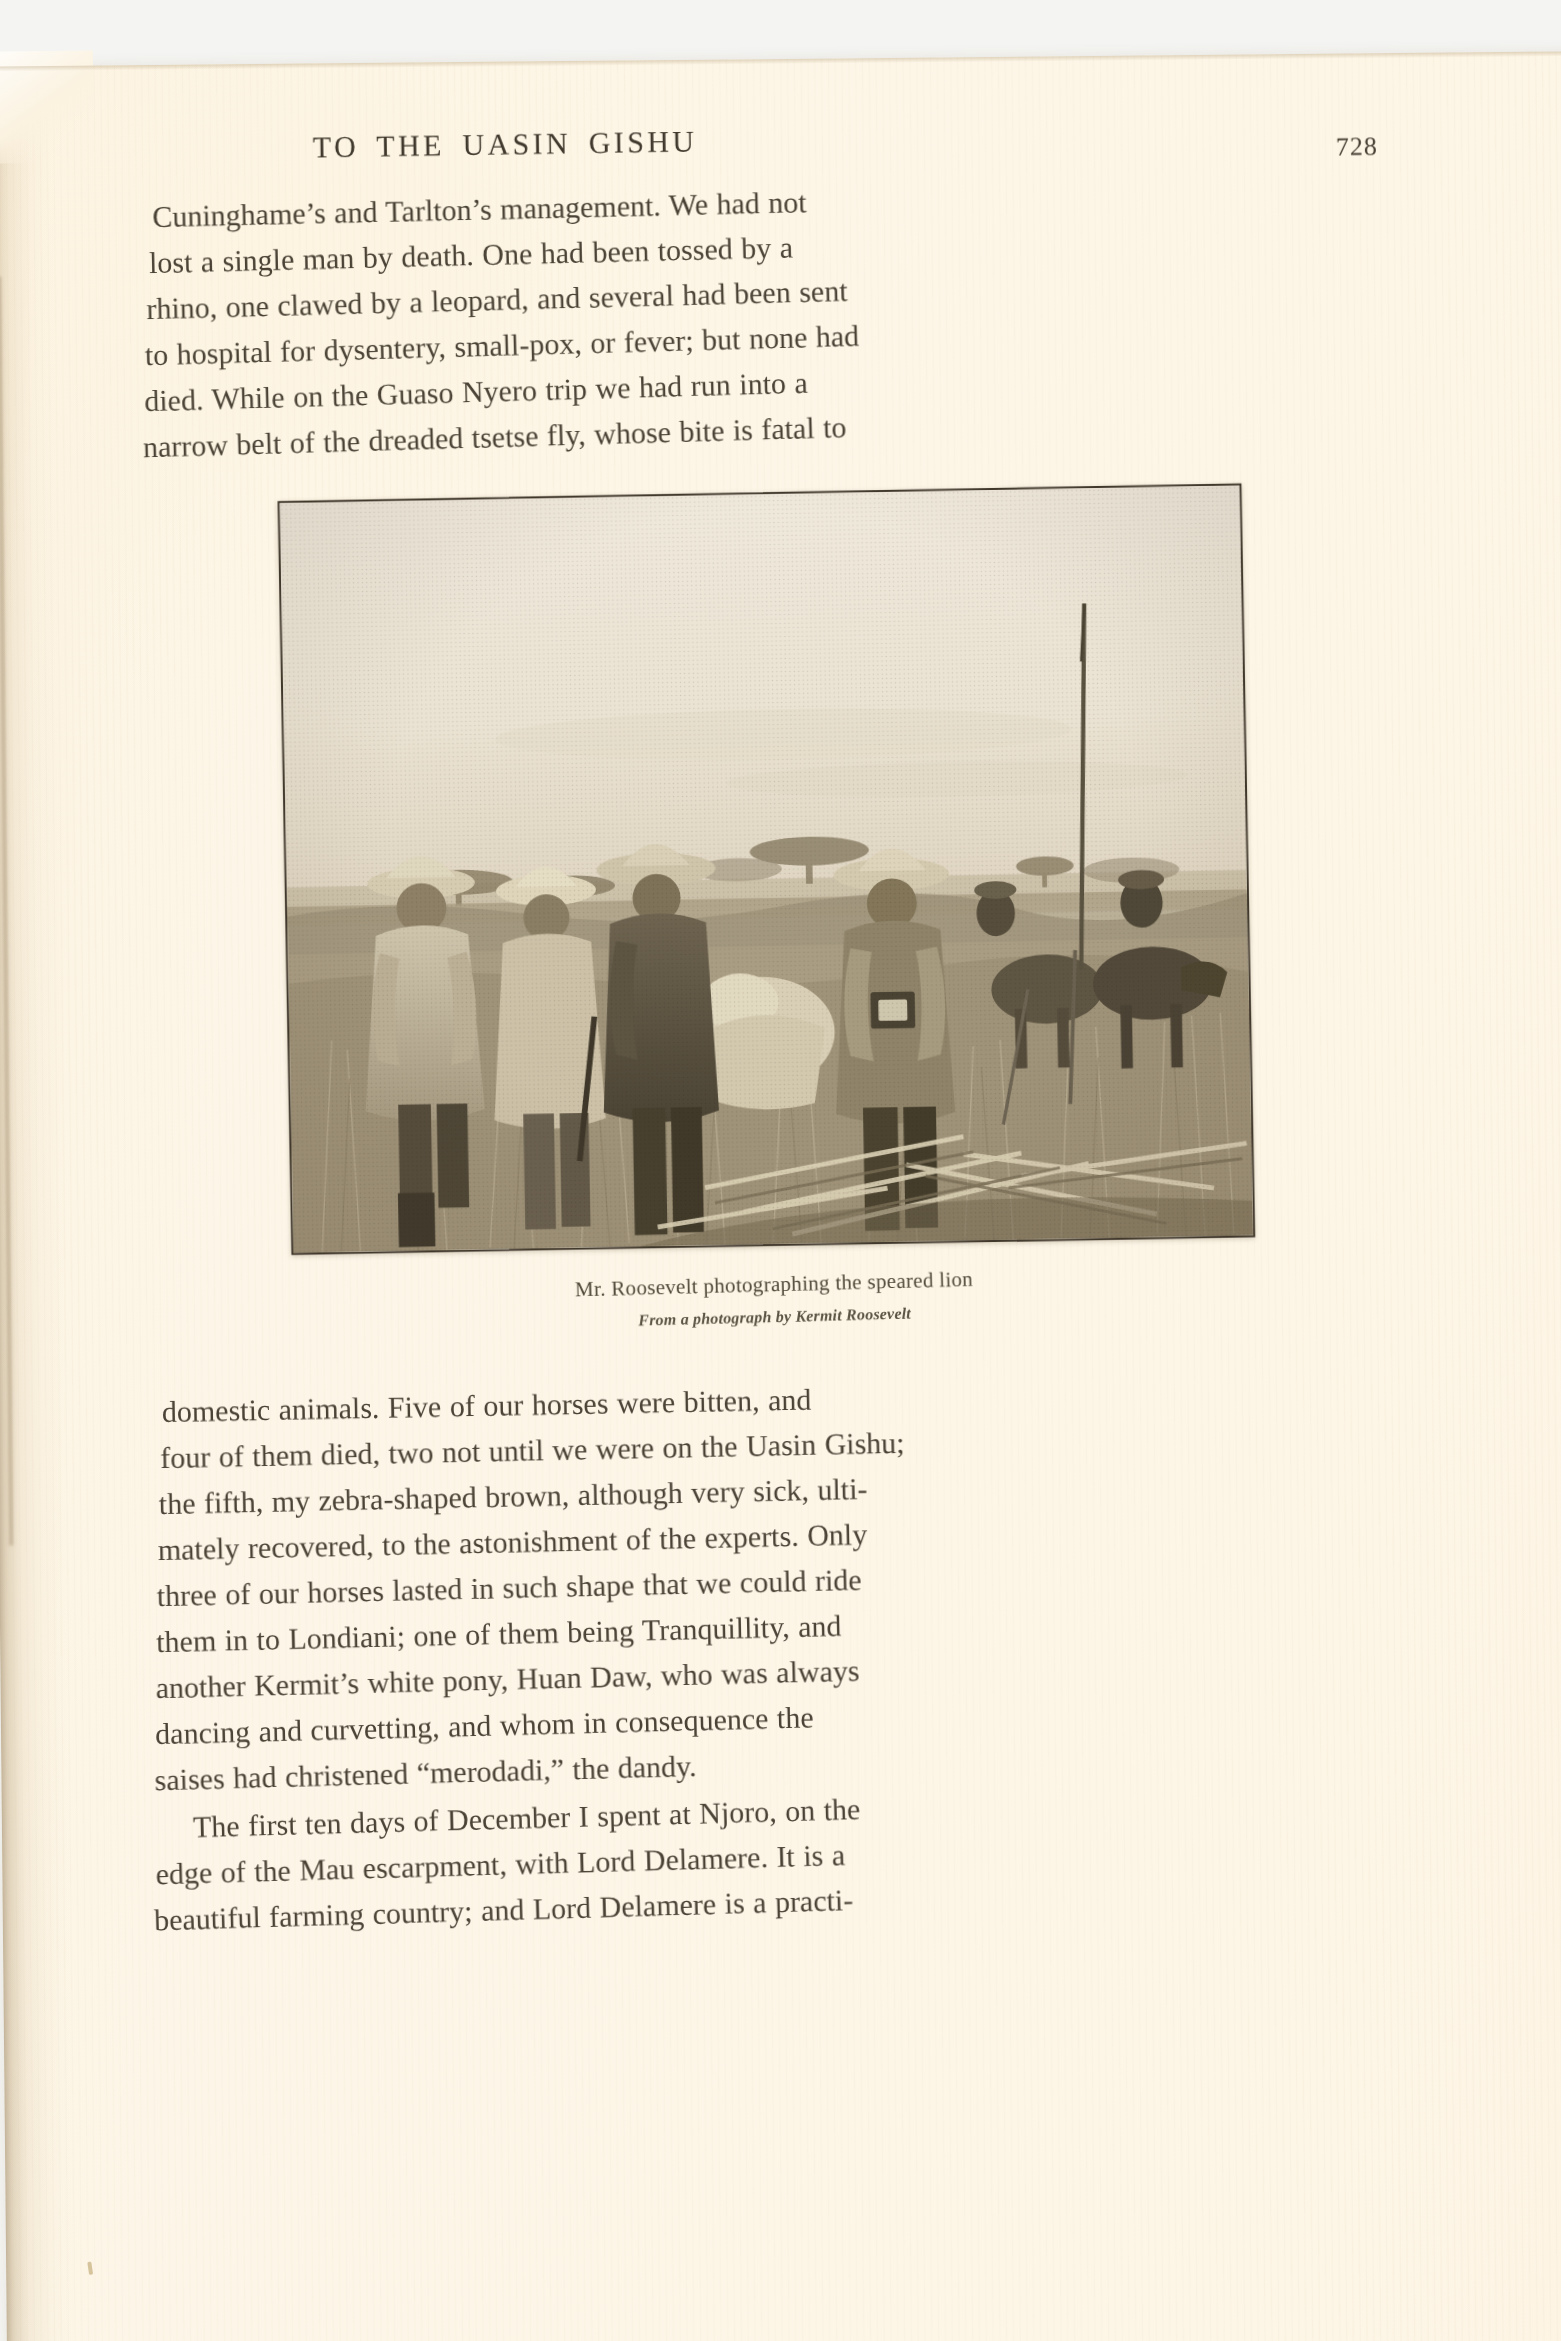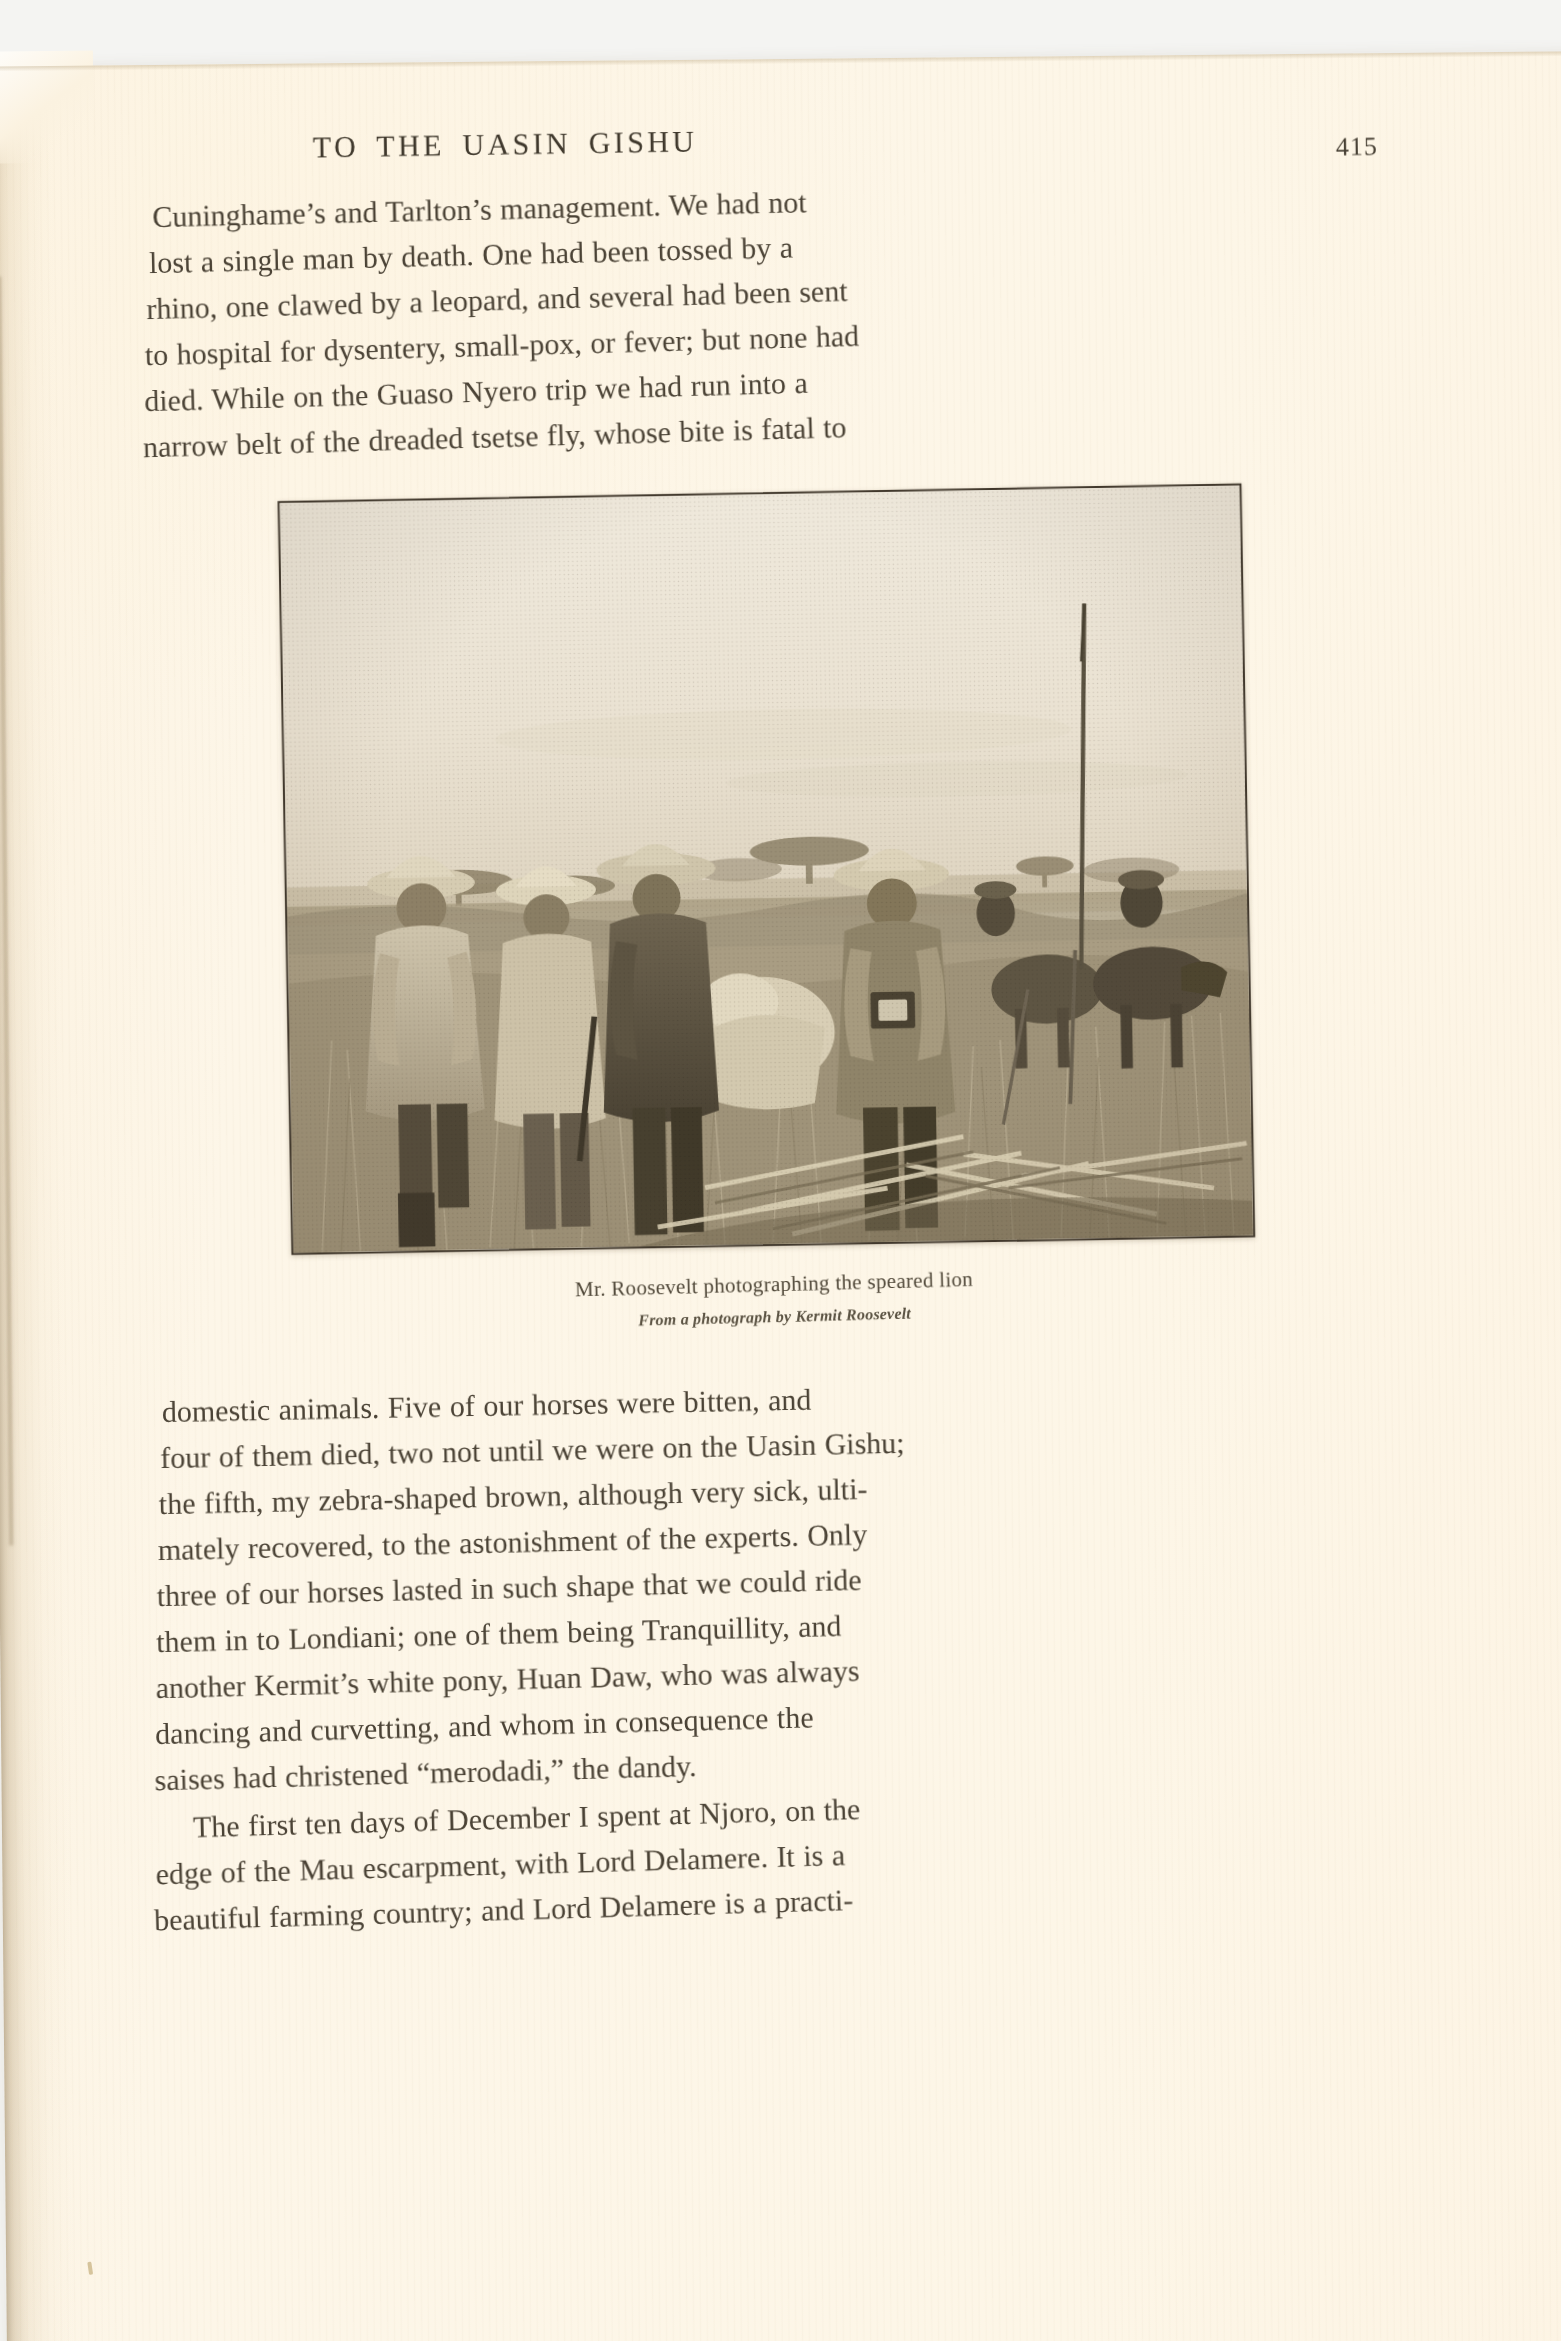--- a/index.html
+++ b/index.html
@@ -254,21 +254,21 @@
   <div class="gutter-shadow"></div>
   <div class="gutter-crease"></div>
   <div class="corner-curl"></div>
   <div class="page-top-edge"></div>
   <div class="fleck"></div>
 
   <div class="content ink-soft">
 
     <div class="running-head-row">
       <div class="running-head">TO THE UASIN GISHU</div>
-      <div class="folio">415</div>
+      <div class="folio">728</div>
     </div>
 
     <div class="para para-top">
       <span class="ln">Cuninghame’s and Tarlton’s management.   We had not</span>
       <span class="ln">lost a single man by death.   One had been tossed by a</span>
       <span class="ln">rhino, one clawed by a leopard, and several had been sent</span>
       <span class="ln">to hospital for dysentery, small-pox, or fever; but none had</span>
       <span class="ln">died.   While on the Guaso Nyero trip we had run into a</span>
       <span class="ln">narrow belt of the dreaded tsetse fly, whose bite is fatal to</span>
     </div>

